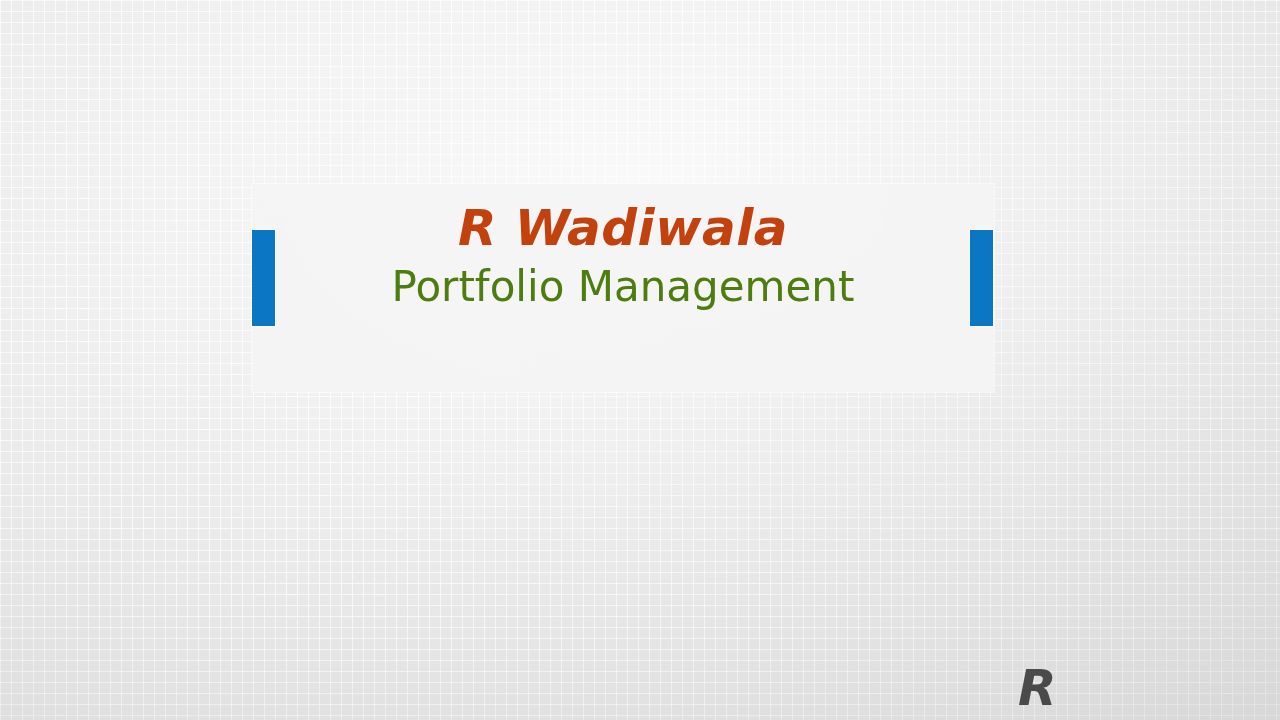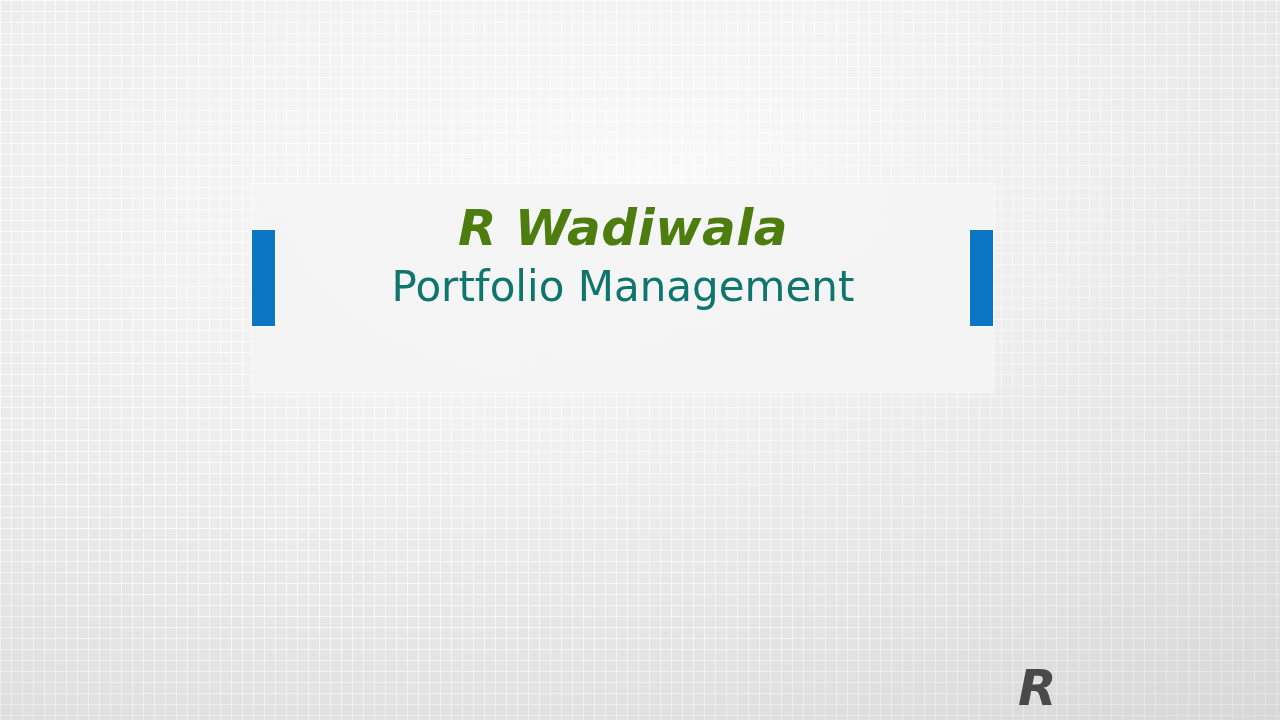--- a/index.html
+++ b/index.html
@@ -100,33 +100,33 @@
     justify-content: flex-start;
     padding-top: 18px;
     box-sizing: border-box;
   }
 
   .slide-title {
     font-family: "DejaVu Sans", sans-serif;
     font-size: 50px;
     font-weight: bold;
     font-style: italic;
-    color: #4d7c0f;
+    color: #c2410c;
     letter-spacing: 0.5px;
     line-height: 1.04;
     margin: 0;
     white-space: nowrap;
   }
 
   .slide-subtitle {
     font-family: "DejaVu Sans", sans-serif;
     font-size: 42px;
     font-weight: normal;
     font-style: normal;
-    color: #0f766e;
+    color: #4d7c0f;
     line-height: 1.36;
     margin: 4px 0 0 0;
     text-align: center;
     white-space: nowrap;
   }
   .slide-subtitle .sub-line { display: block; }
 
   
   .corner-logo {
     position: absolute;

